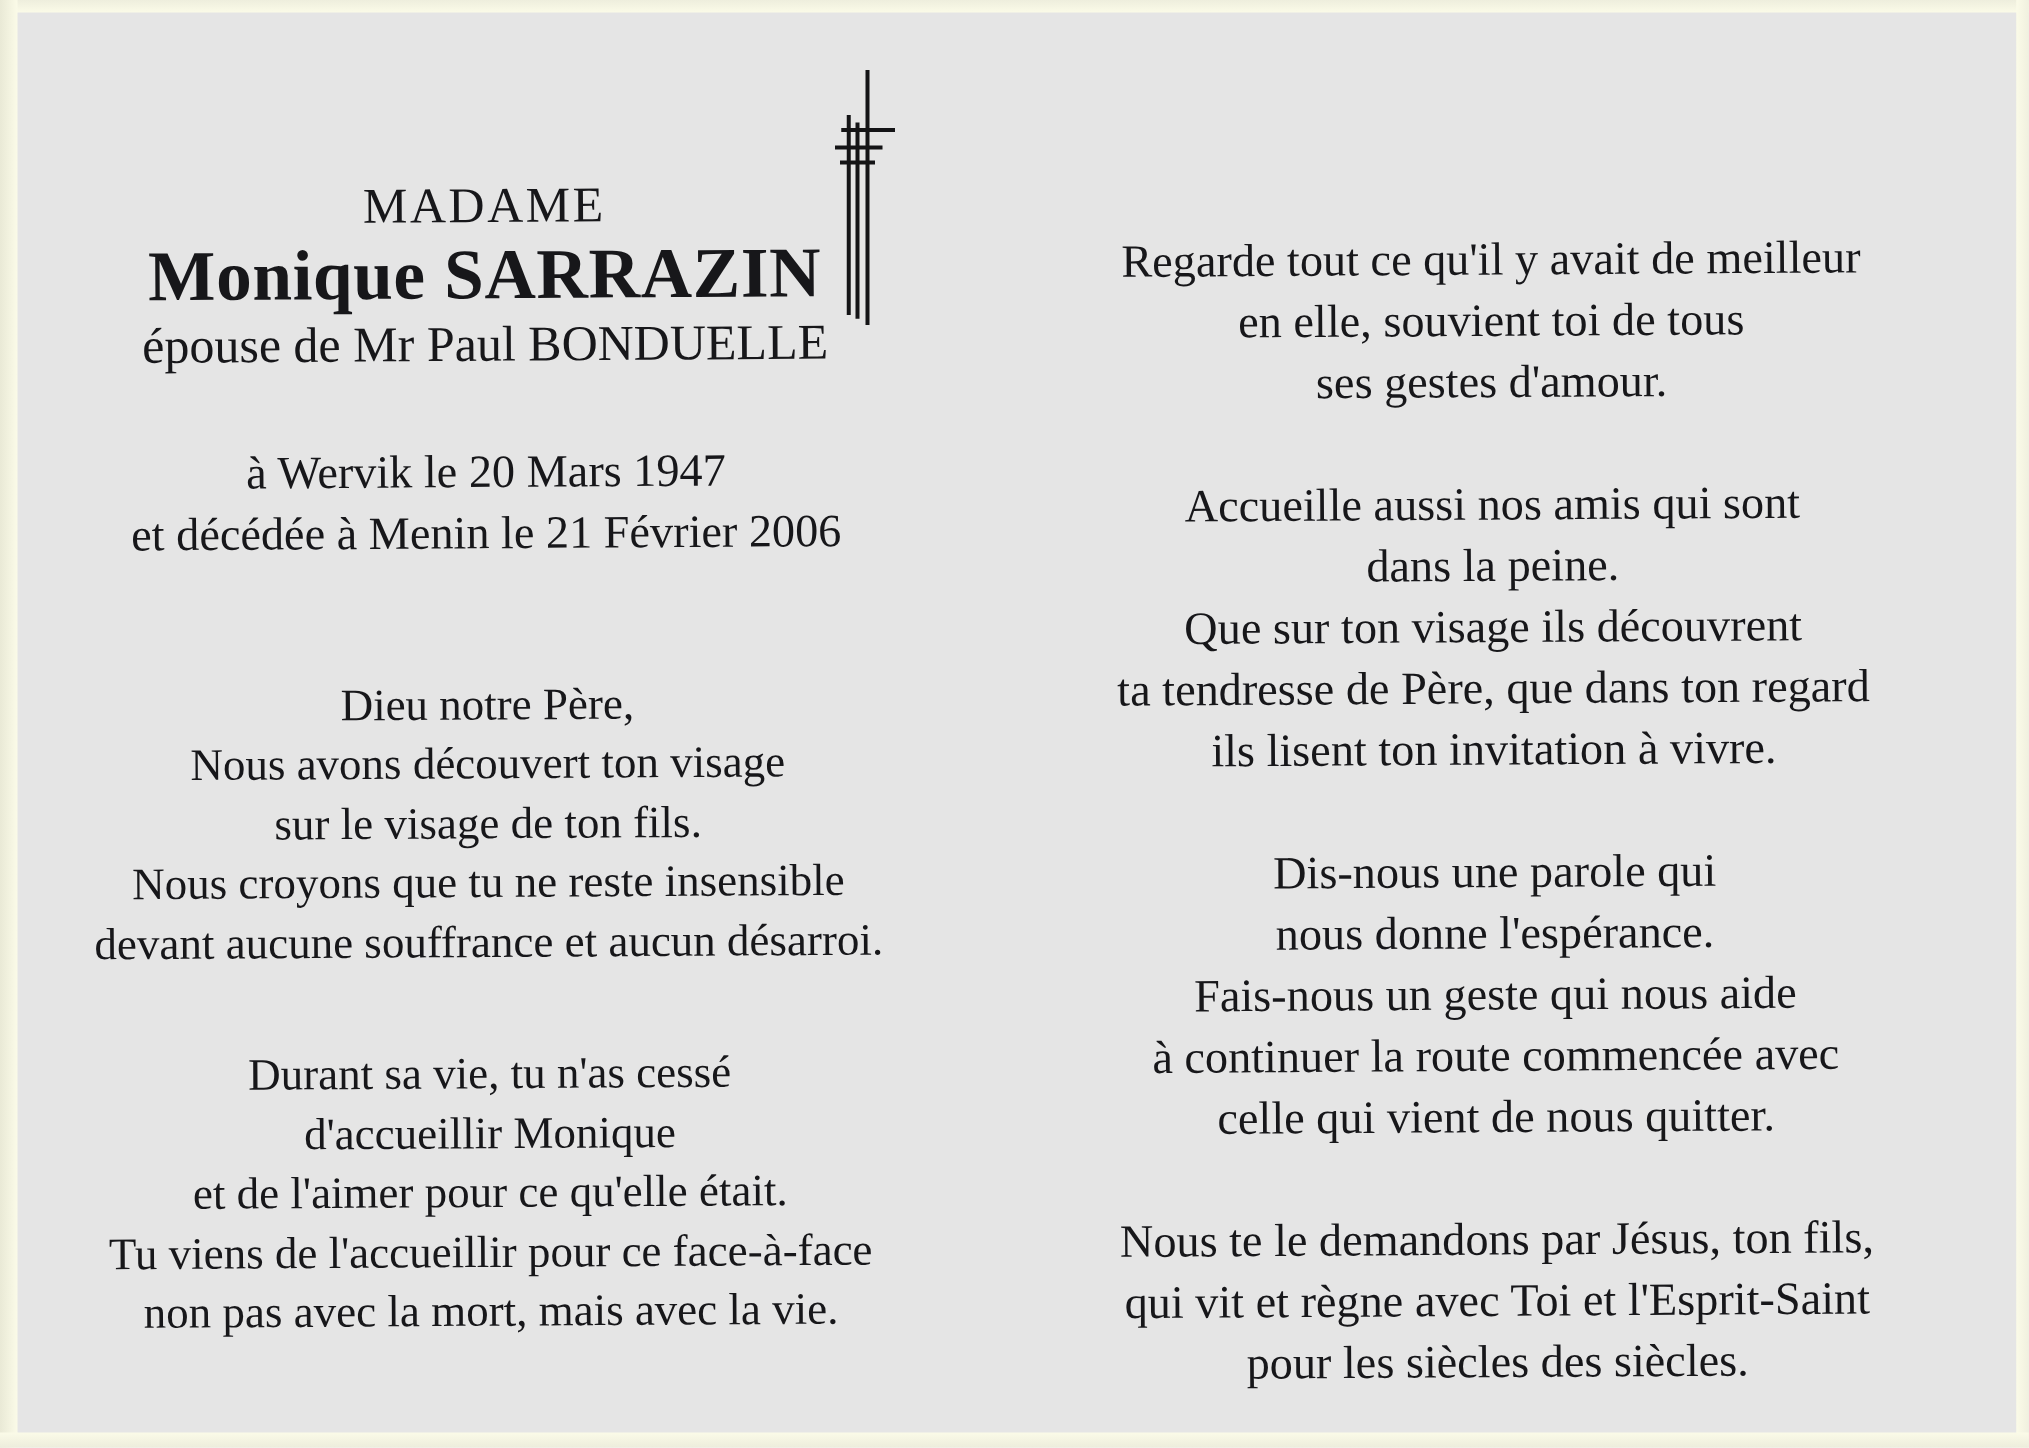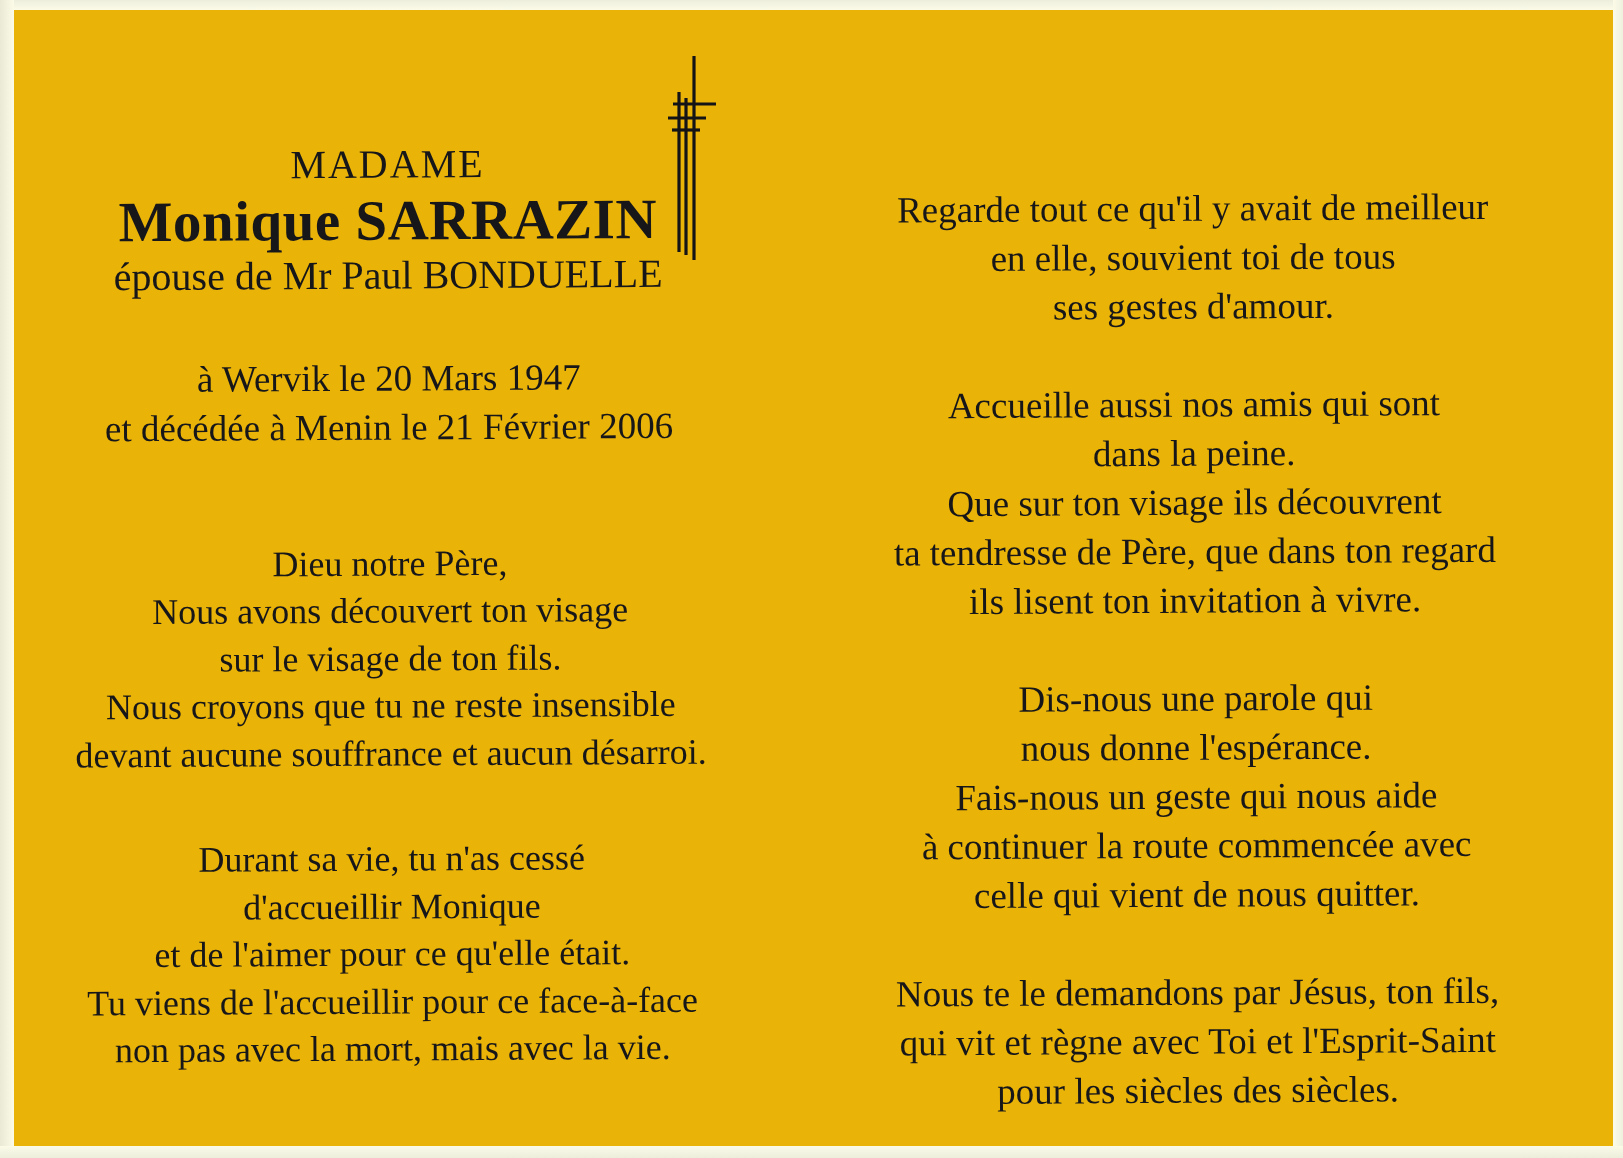--- a/index.html
+++ b/index.html
@@ -13,21 +13,21 @@
     font-family: "Liberation Serif", serif;
     overflow: hidden;
   }
 
   .card {
     position: absolute;
     left: 0;
     top: 0;
     width: 1623px;
     height: 1158px;
-    background: #eab308;
+    background: #e5e5e5;
     box-sizing: border-box;
   }
 
   
   .edge-left {
     position: absolute;
     left: 0; top: 0;
     width: 14px; height: 1158px;
     background: linear-gradient(to right, #e9e9d6, #fbfbe8);
   }

